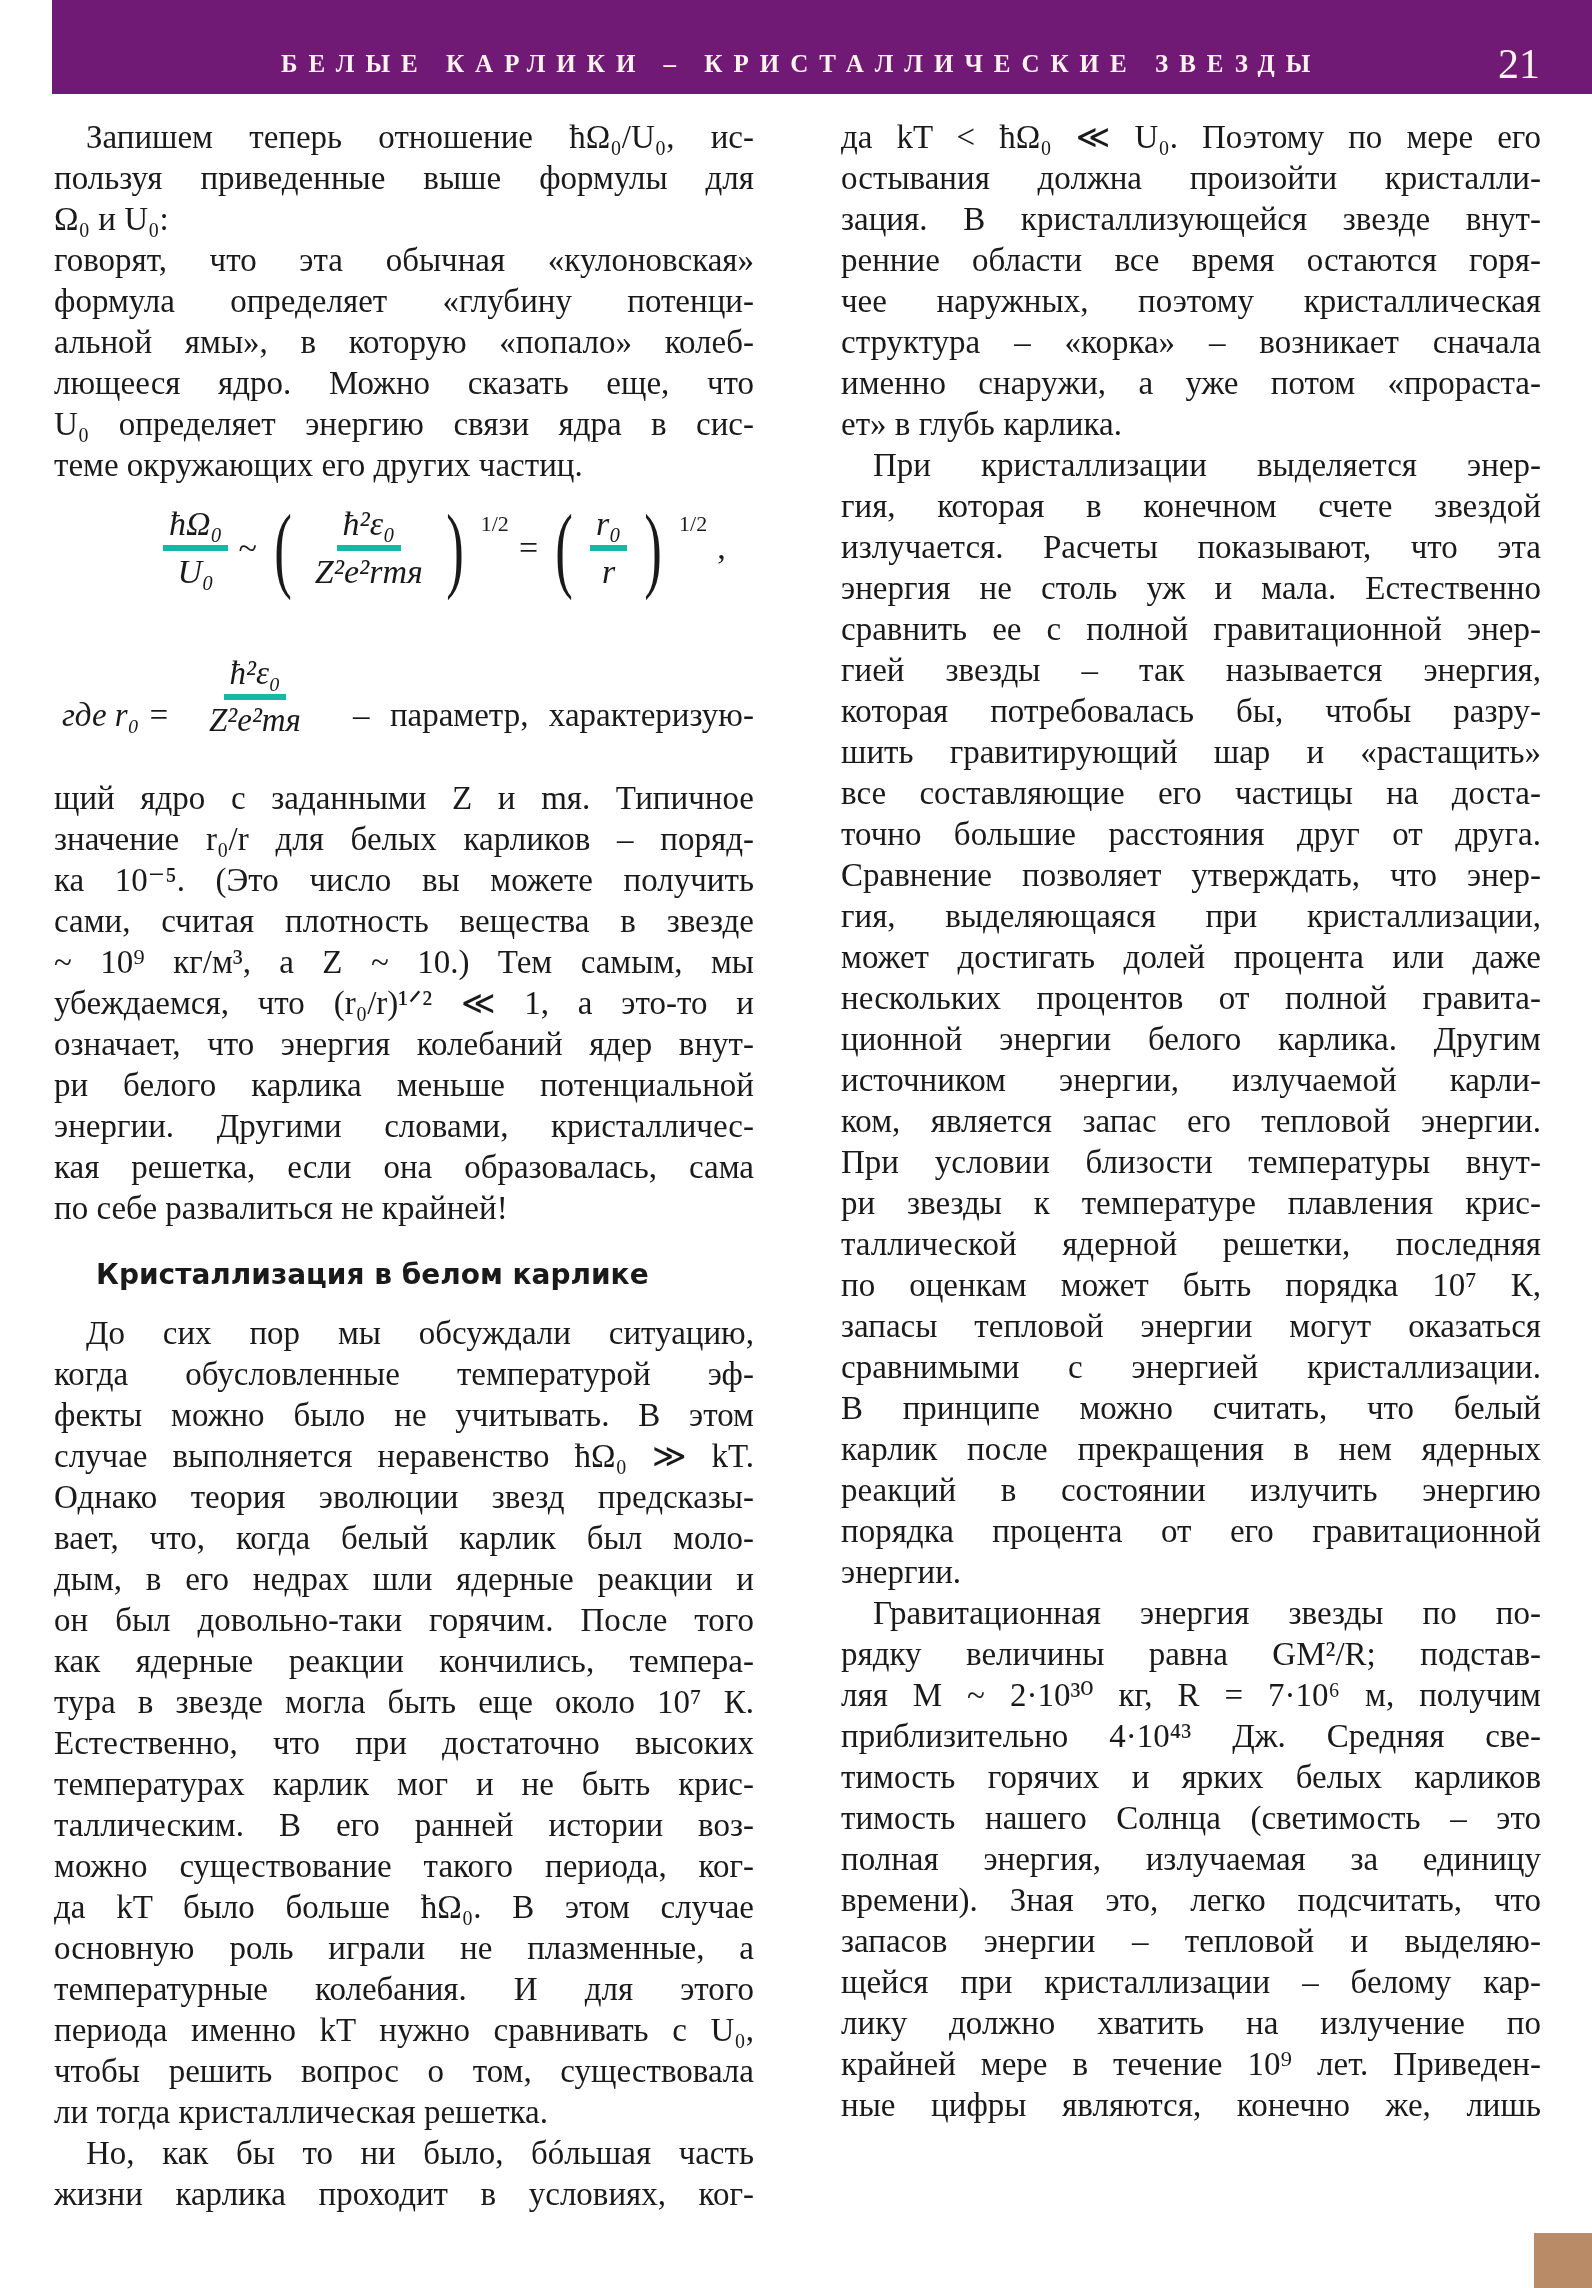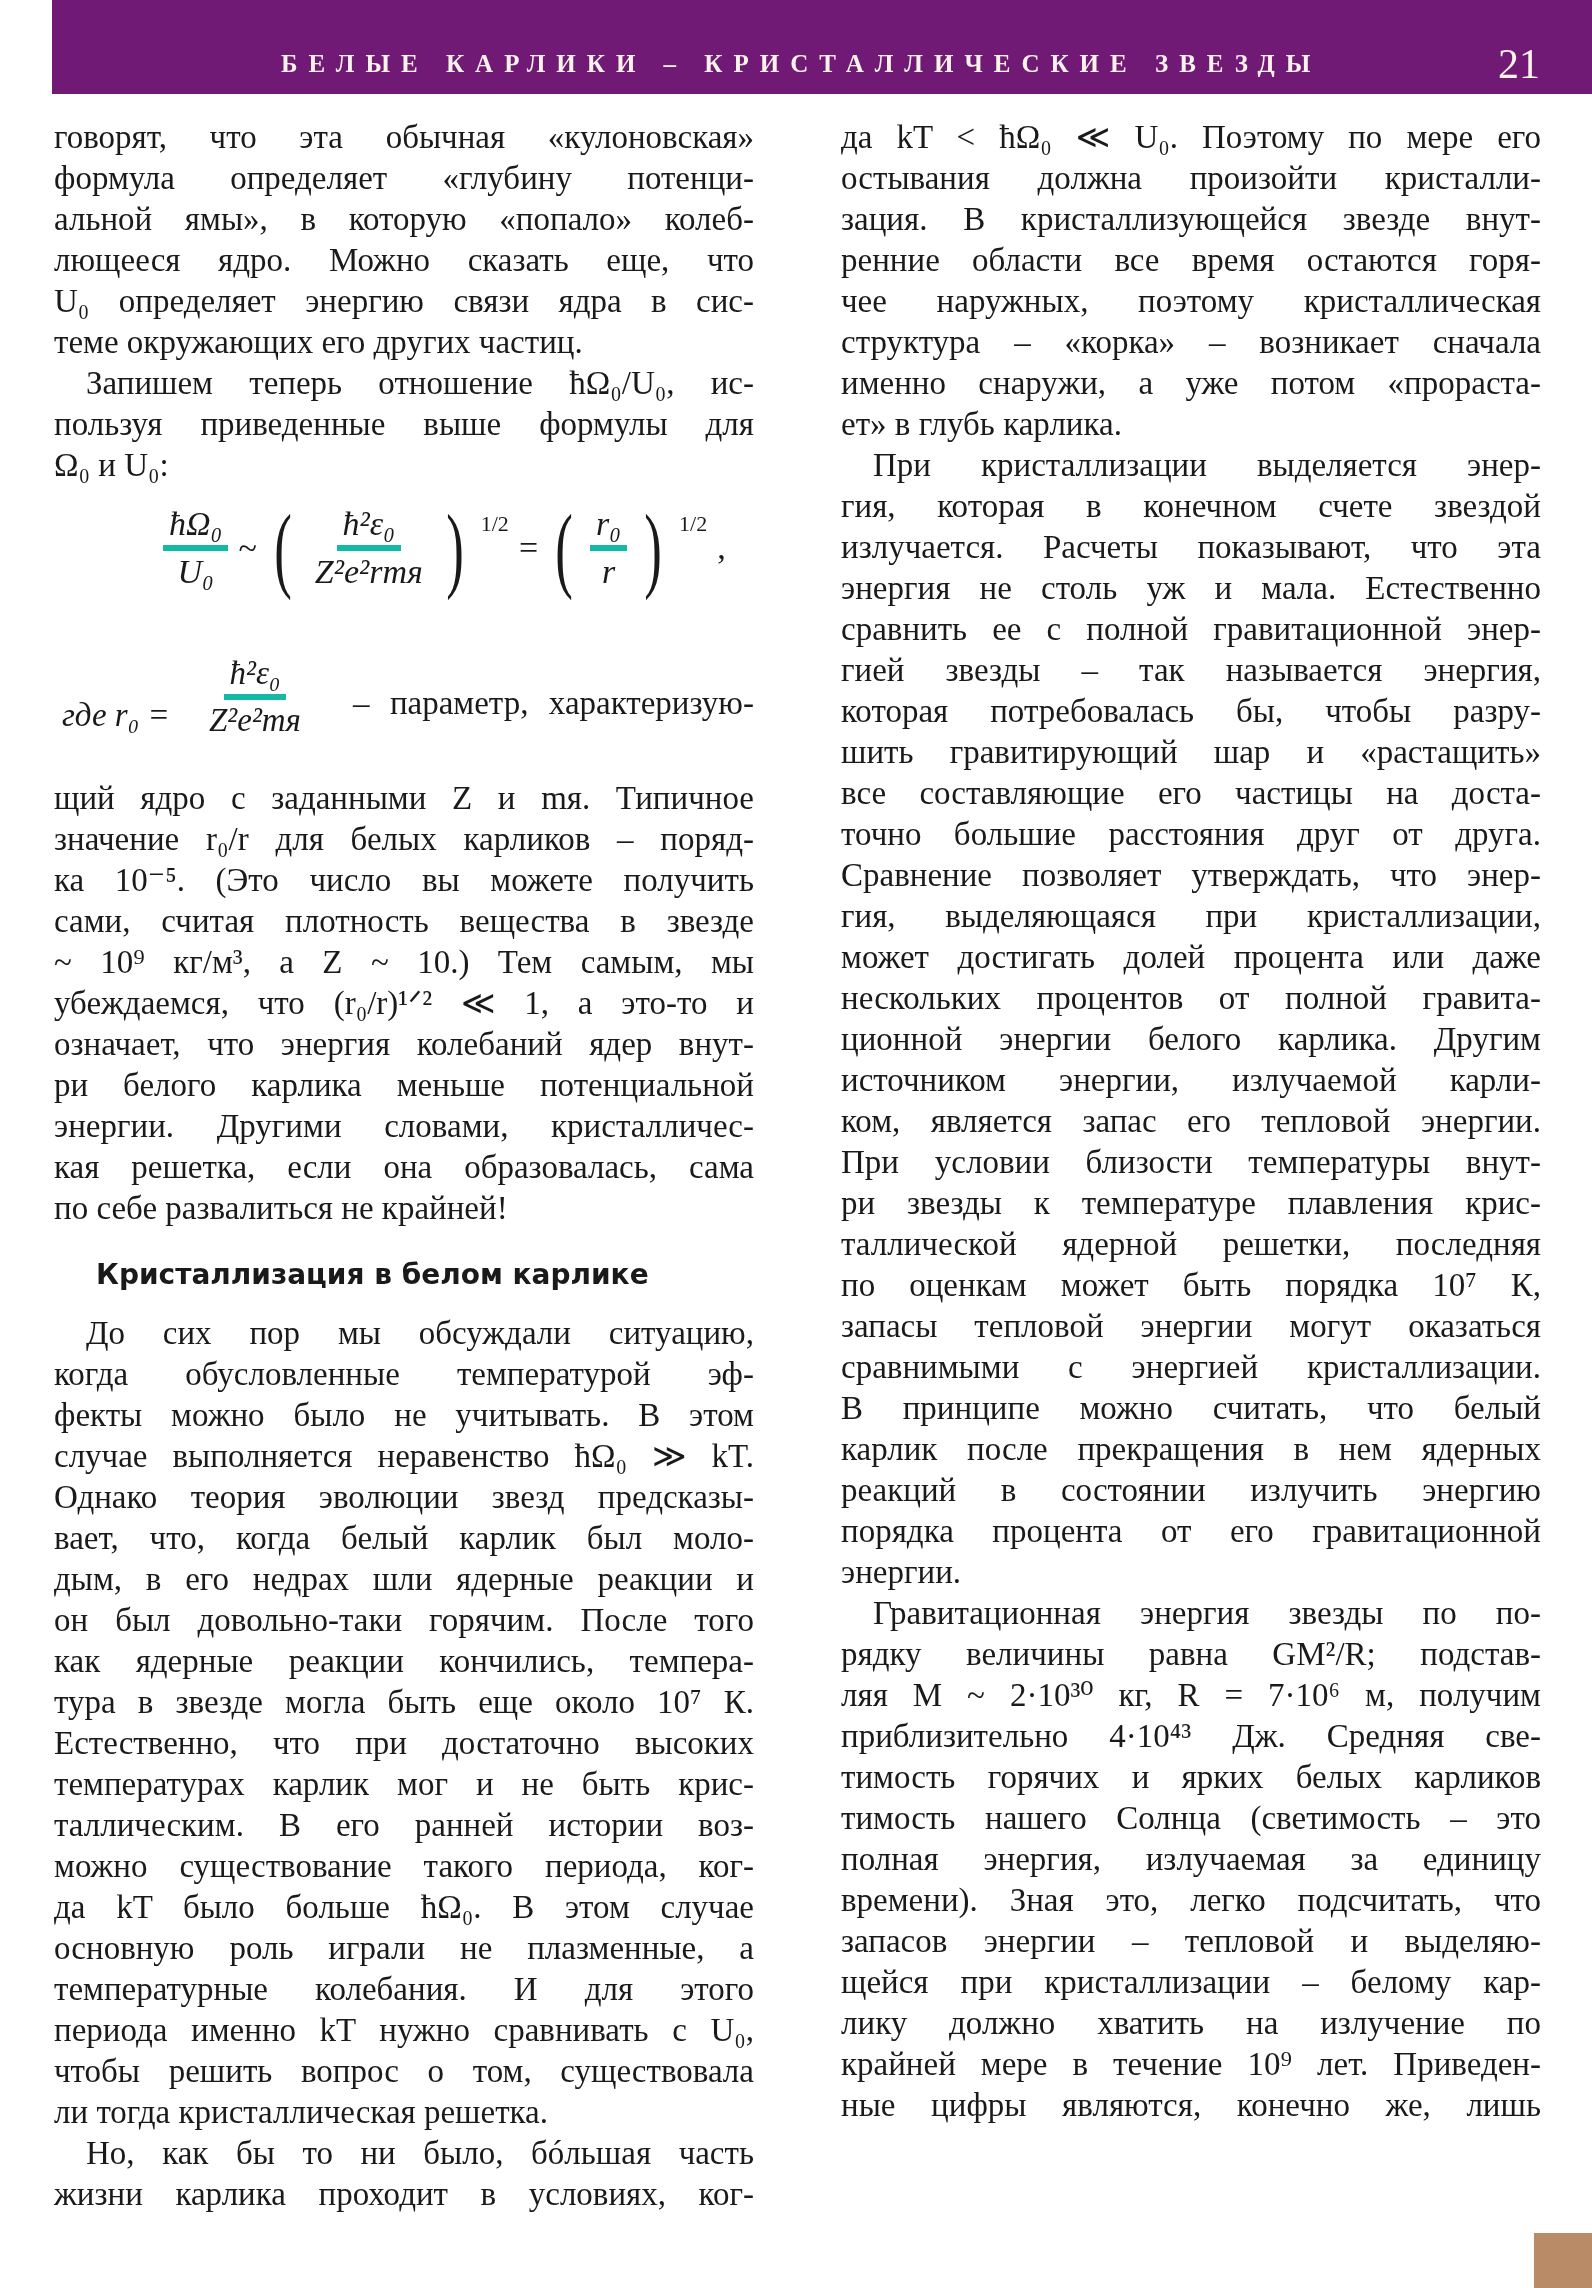--- a/index.html
+++ b/index.html
@@ -22,45 +22,45 @@
   .formula-row { position:absolute; left:109px; top:14px; display:flex; align-items:center; gap:10px; font-style:italic; }
   .frac { display:inline-flex; flex-direction:column; align-items:center; }
   .frac .num { padding:0 6px 2px; border-bottom:6px solid #14b8a6; }
   .frac .den { padding:2px 6px 0; }
   .paren { font-size:96px; font-style:normal; font-weight:100; line-height:1; transform:scaleX(0.55); }
   .sup-exp { font-size:22px; align-self:flex-start; margin-top:11px; font-style:normal; }
   .op { font-style:normal; }
   .r0-def { height:123px; position:relative; font-size:33px; }
   .r0-def .lbl { position:absolute; left:8px; top:42px;font-style:italic; }
   .r0-def .frac { position:absolute; left:149px; top:0; font-style:italic; font-size:33px; }
-  .r0-def .rest { position:absolute; left:299px; top:30px; right:0; text-align:justify; text-align-last:justify; }
+  .r0-def .rest { position:absolute; left:299px; top:42px; right:0; text-align:justify; text-align-last:justify; }
   .section-heading { height:76px; line-height:76px; font-family:"DejaVu Sans","Liberation Sans",sans-serif;
                      font-weight:bold; font-size:28px; padding-left:42px; margin-top:8px; }
 </style>
 </head>
 <body>
 
 <div class="header-band">
   <div class="running-title">БЕЛЫЕ КАРЛИКИ – КРИСТАЛЛИЧЕСКИЕ ЗВЕЗДЫ</div>
   <div class="page-number">21</div>
 </div>
 
 <div class="column col-left">
   <div>
+    <div class="line indent">Запишем теперь отношение ħΩ₀/U₀, ис-</div>
+    <div class="line">пользуя приведенные выше формулы для</div>
+    <div class="line last">Ω₀ и U₀:</div>
+  </div>
+  <div>
     <div class="line">говорят, что эта обычная «кулоновская»</div>
     <div class="line">формула определяет «глубину потенци-</div>
     <div class="line">альной ямы», в которую «попало» колеб-</div>
     <div class="line">лющееся ядро. Можно сказать еще, что</div>
     <div class="line">U₀ определяет энергию связи ядра в сис-</div>
     <div class="line last">теме окружающих его других частиц.</div>
-  </div>
-  <div>
-    <div class="line indent">Запишем теперь отношение ħΩ₀/U₀, ис-</div>
-    <div class="line">пользуя приведенные выше формулы для</div>
-    <div class="line last">Ω₀ и U₀:</div>
   </div>
 
   <div class="formula-block">
     <div class="formula-row">
       <span class="frac">
         <span class="num">ħΩ₀</span>
         <span class="den">U₀</span>
       </span>
       <span class="op">~</span>
       <span class="paren">(</span>

